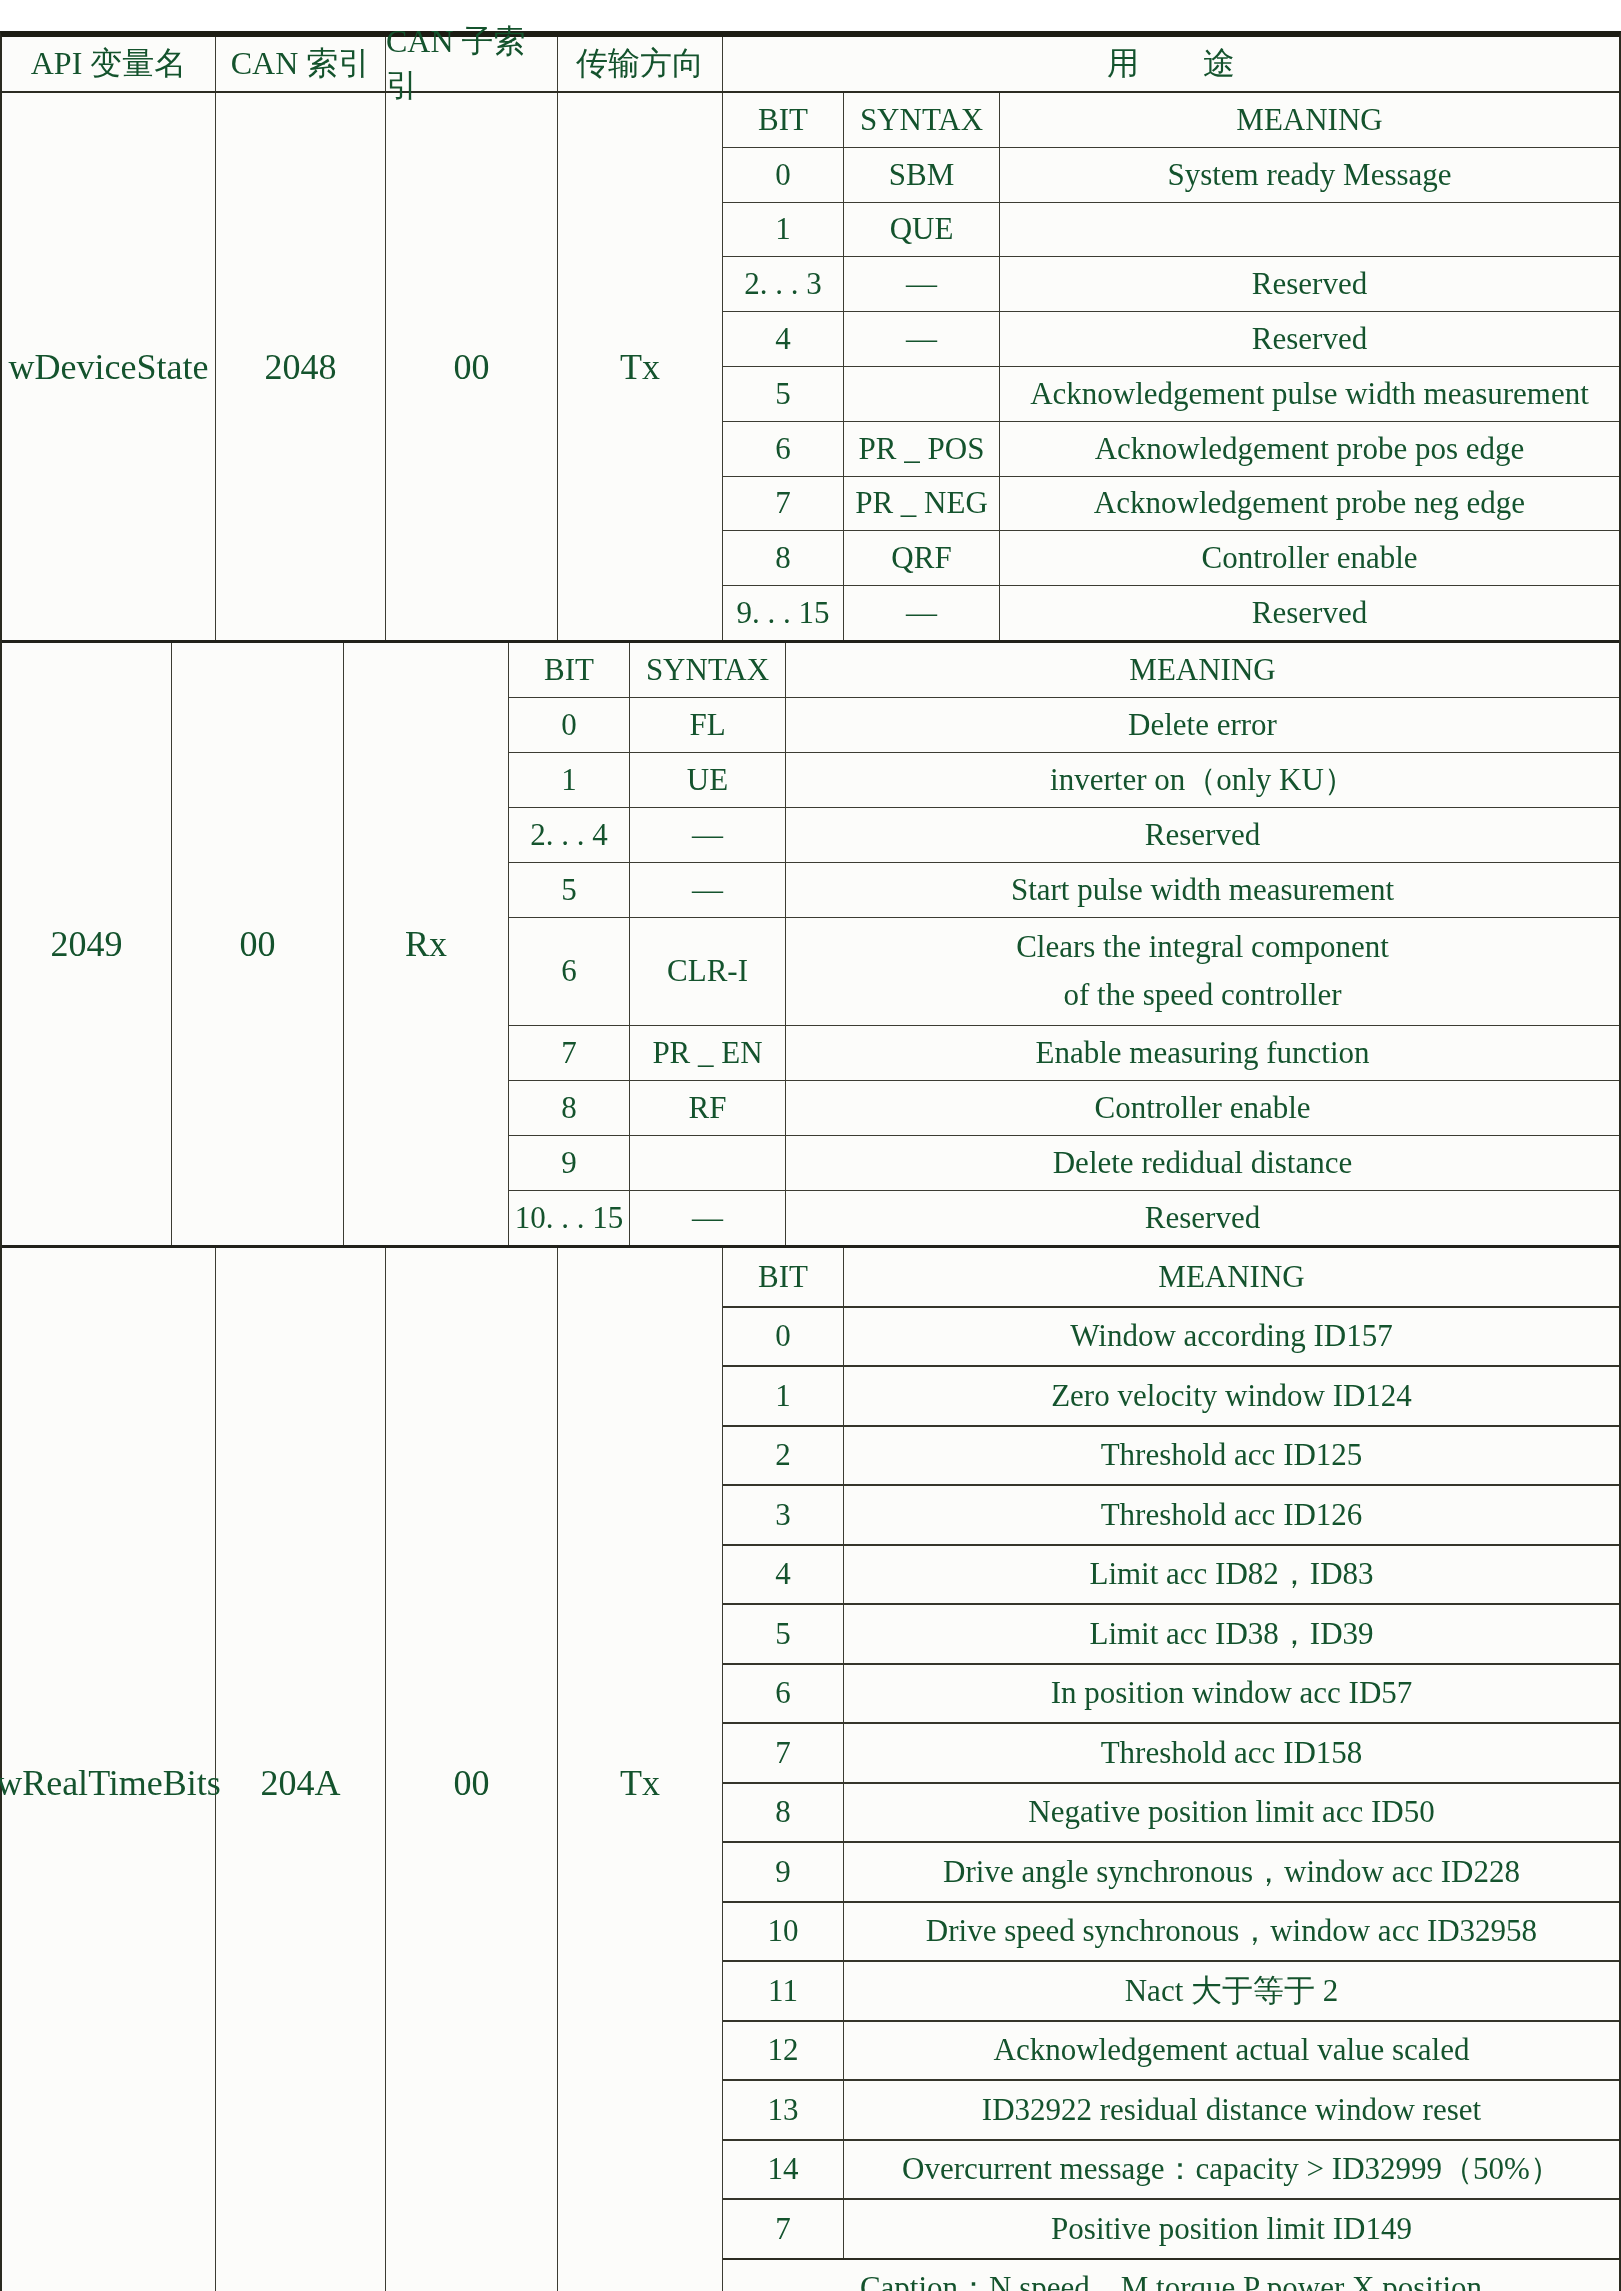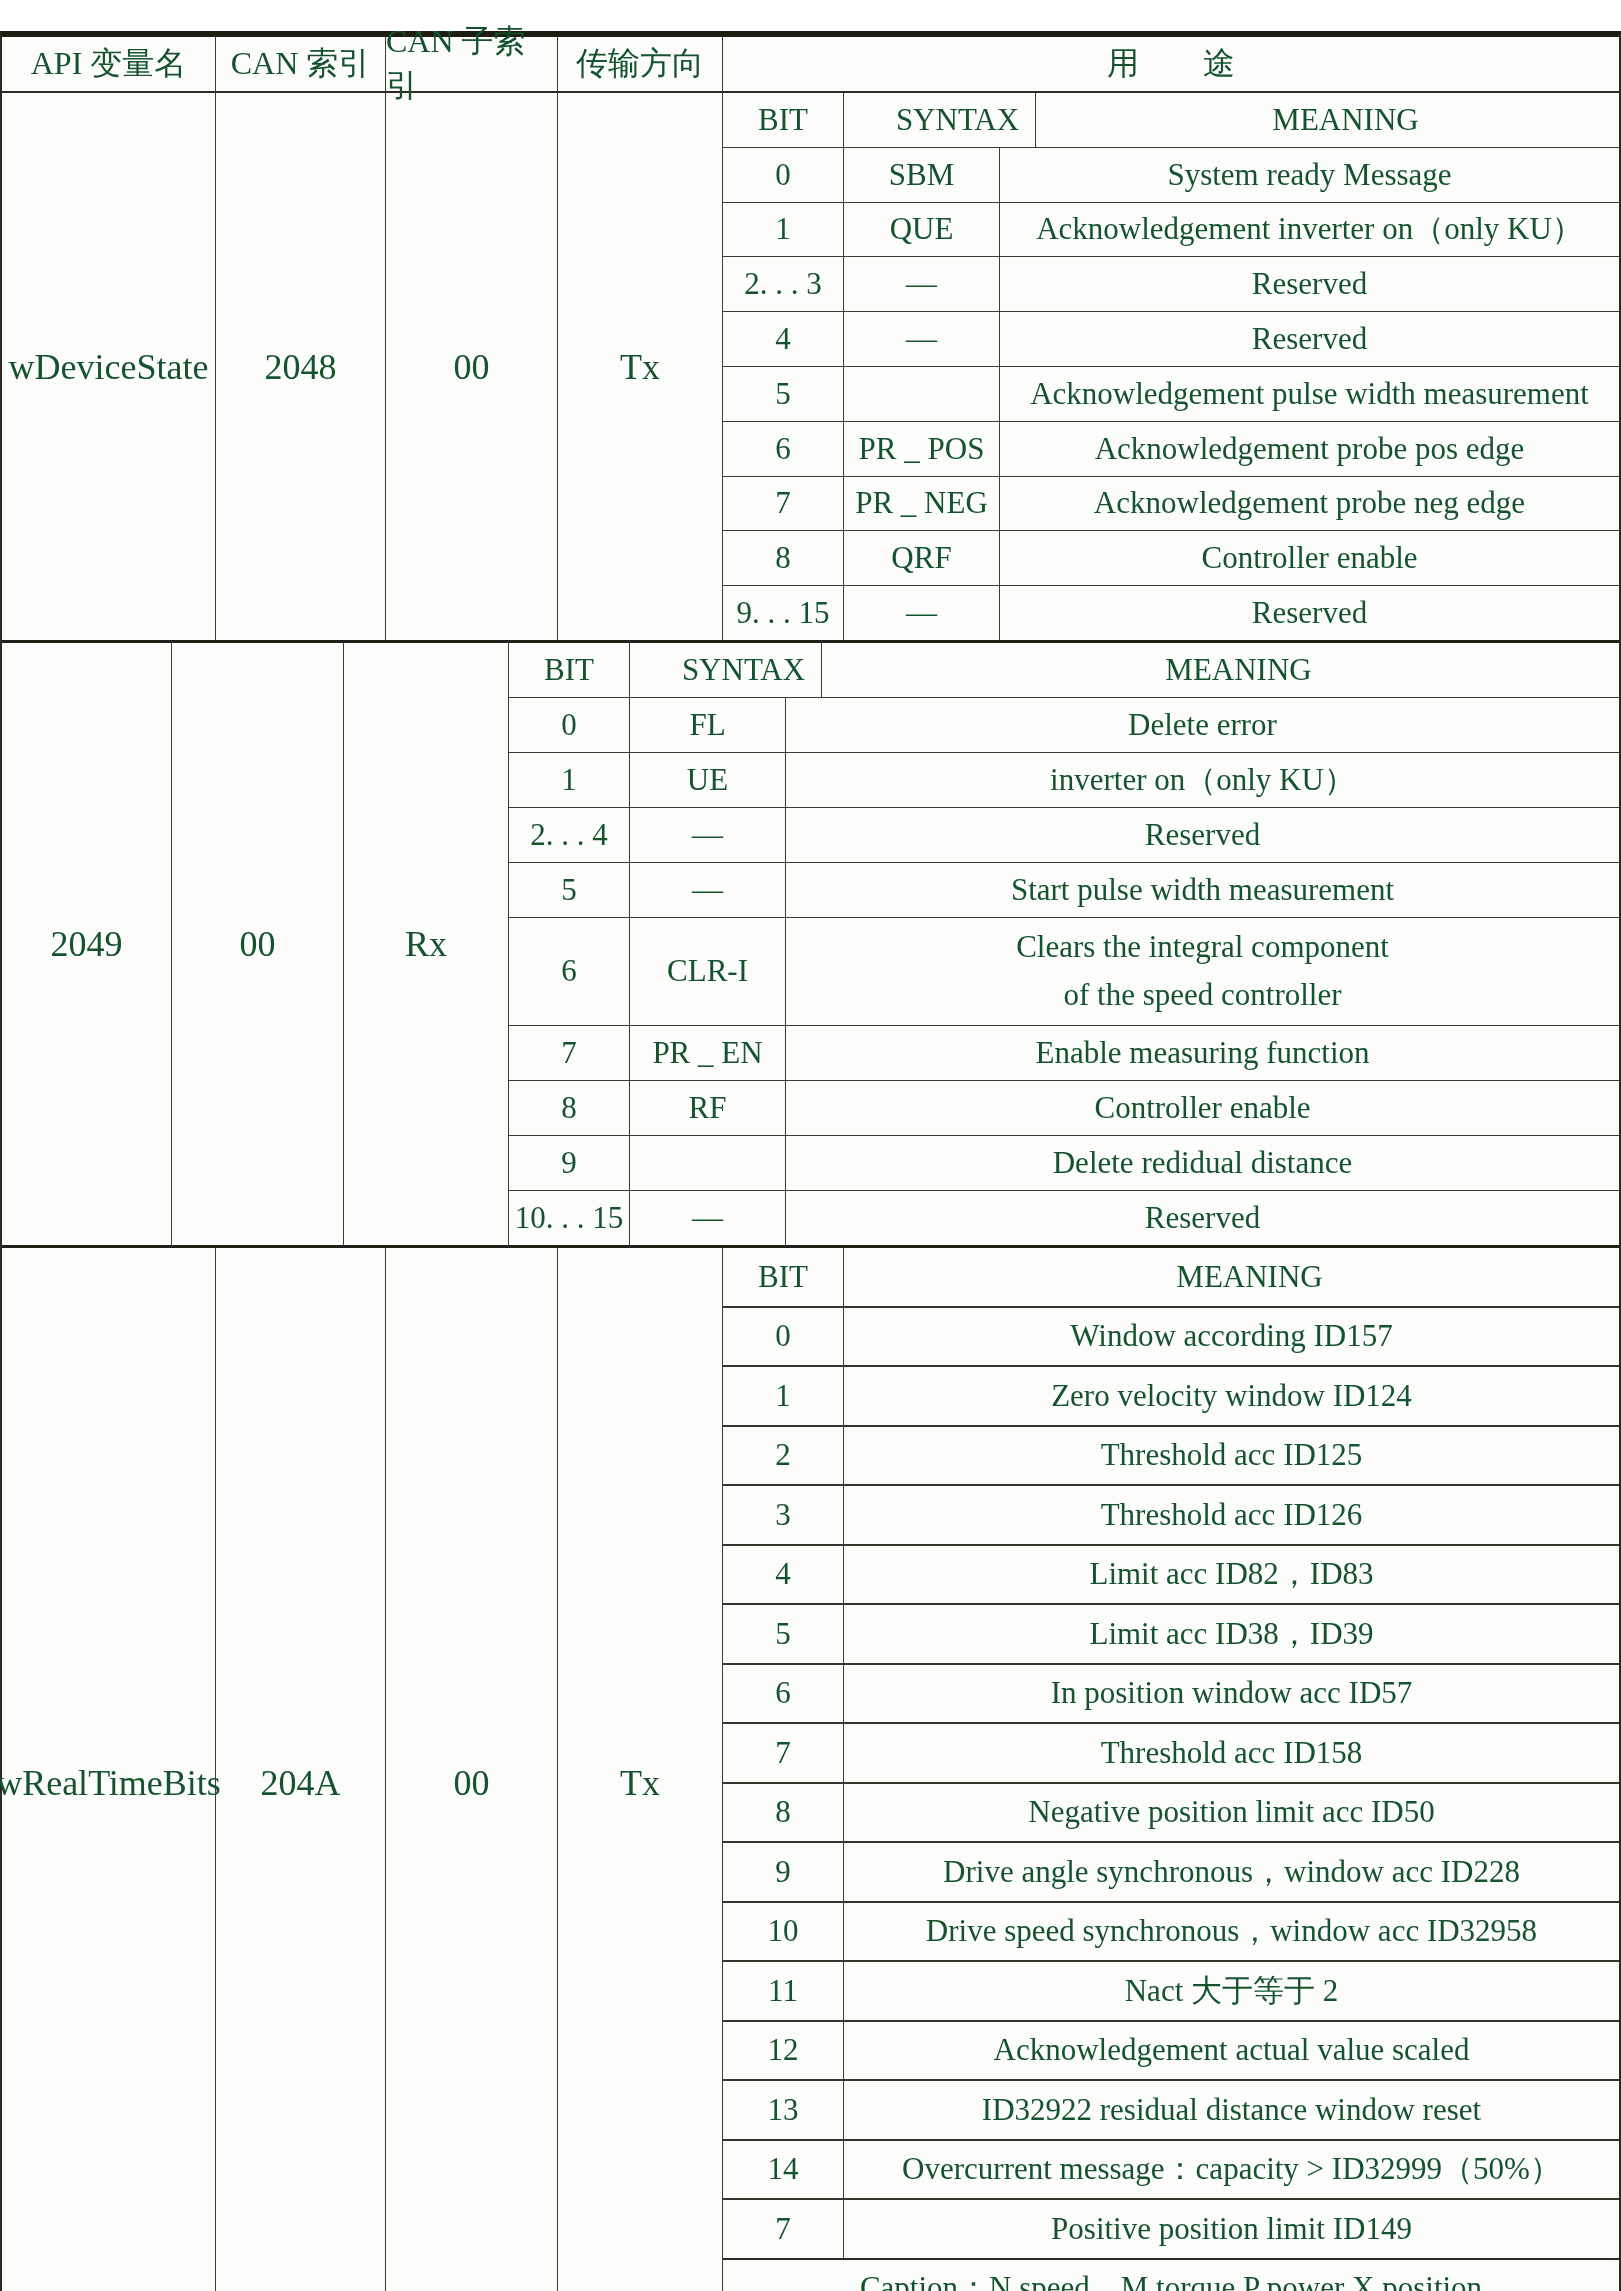--- a/index.html
+++ b/index.html
@@ -31,21 +31,21 @@
   .section.s2,.section.s3{border-top:3.7px solid #21211a;}
   .s1{height:547px;}
   .s2{height:605px;}
   .s3{height:1072px;}
   .mcell{display:flex;align-items:center;justify-content:center;
          font-size:36px;border-right:1.9px solid #3c3c32;}
   
   .usage-col{flex:1;display:flex;flex-direction:column;}
   .nrow{display:flex;flex:1;border-top:1.9px solid #3c3c32;}
   .s3 .nrow{border-top:2.8px solid #35352b;}
-  .nrow:first-child{border-top:none;gap:36px;}
+  .nrow:first-child{border-top:none;}
   .nrow.tall{flex:2;}
   .nrow.caption-row{border-top:2.8px solid #2c2c22;}
   .ncell{display:flex;align-items:center;justify-content:center;
          font-size:31px;border-right:1.9px solid #3c3c32;
          text-align:center;white-space:pre-line;line-height:1.55;}
   .bit{width:121px;flex:none;}
   .syntax{width:156px;flex:none;}
   .meaning{flex:1;border-right:none;}
   .caption-cell{flex:1;border-right:none;}
 </style>
@@ -74,21 +74,20 @@
         <div class="ncell meaning">MEANING</div>
       </div>
       <div class="nrow">
         <div class="ncell bit">0</div>
         <div class="ncell syntax">SBM</div>
         <div class="ncell meaning">System ready Message</div>
       </div>
       <div class="nrow">
         <div class="ncell bit">1</div>
         <div class="ncell syntax">QUE</div>
-        <div class="ncell meaning">Acknowledgement inverter on（only KU）</div>
       </div>
       <div class="nrow">
         <div class="ncell bit">2. . . 3</div>
         <div class="ncell syntax">—</div>
         <div class="ncell meaning">Reserved</div>
       </div>
       <div class="nrow">
         <div class="ncell bit">4</div>
         <div class="ncell syntax">—</div>
         <div class="ncell meaning">Reserved</div>

